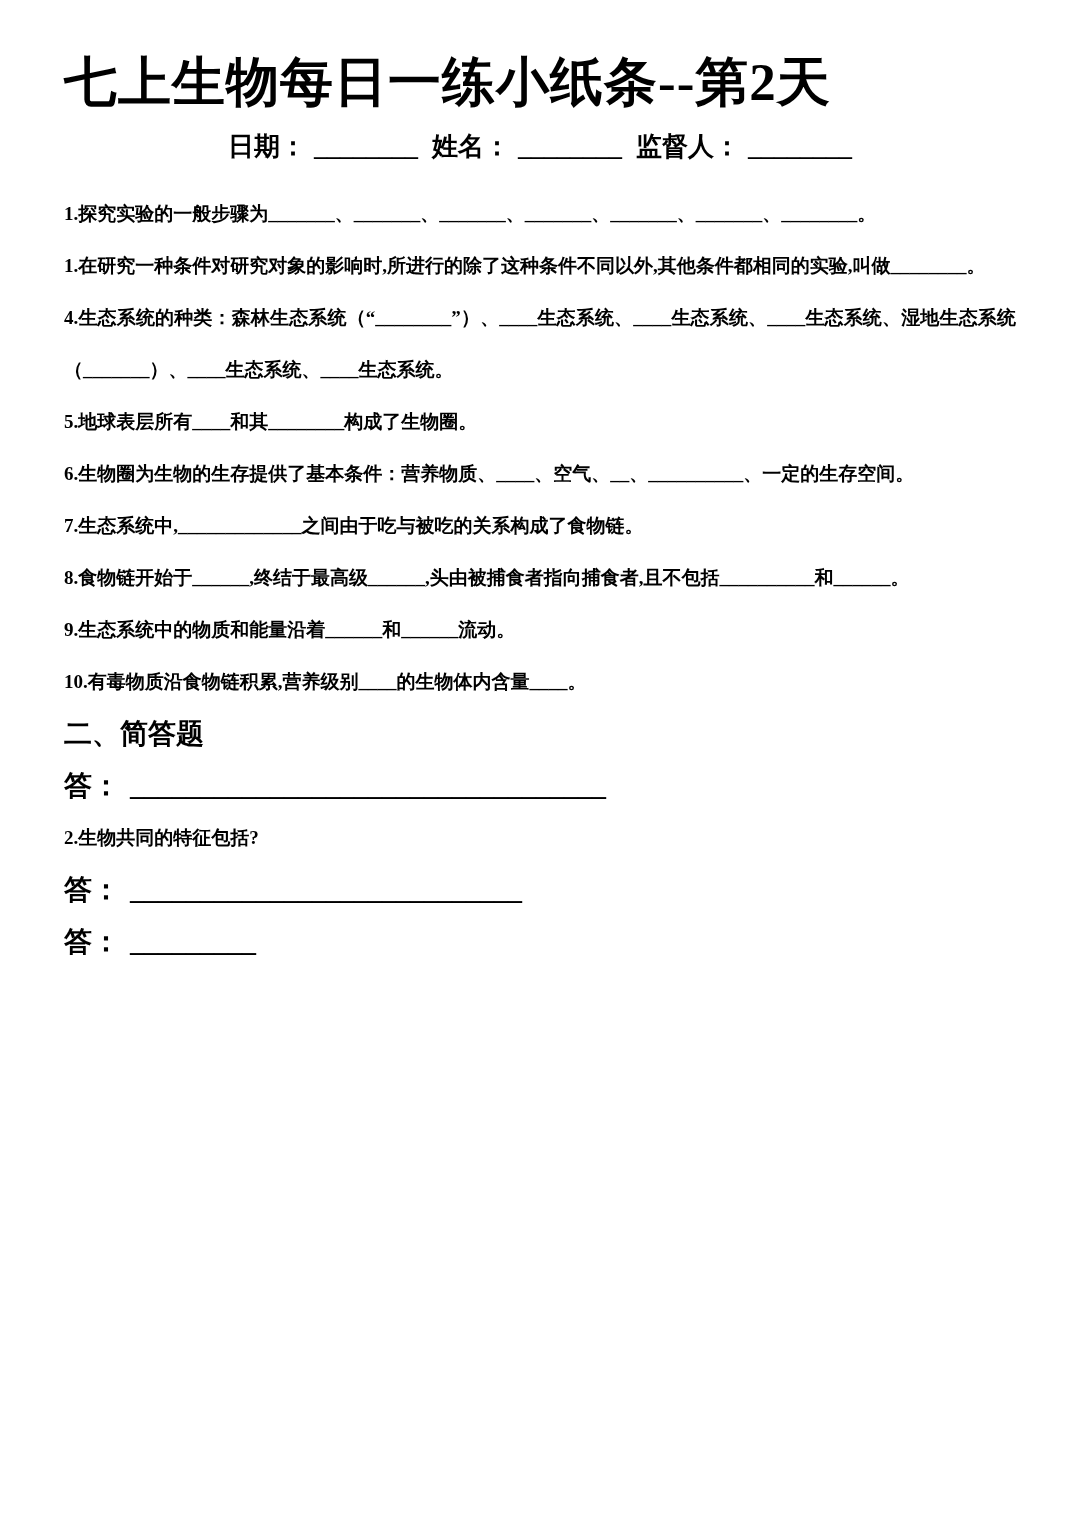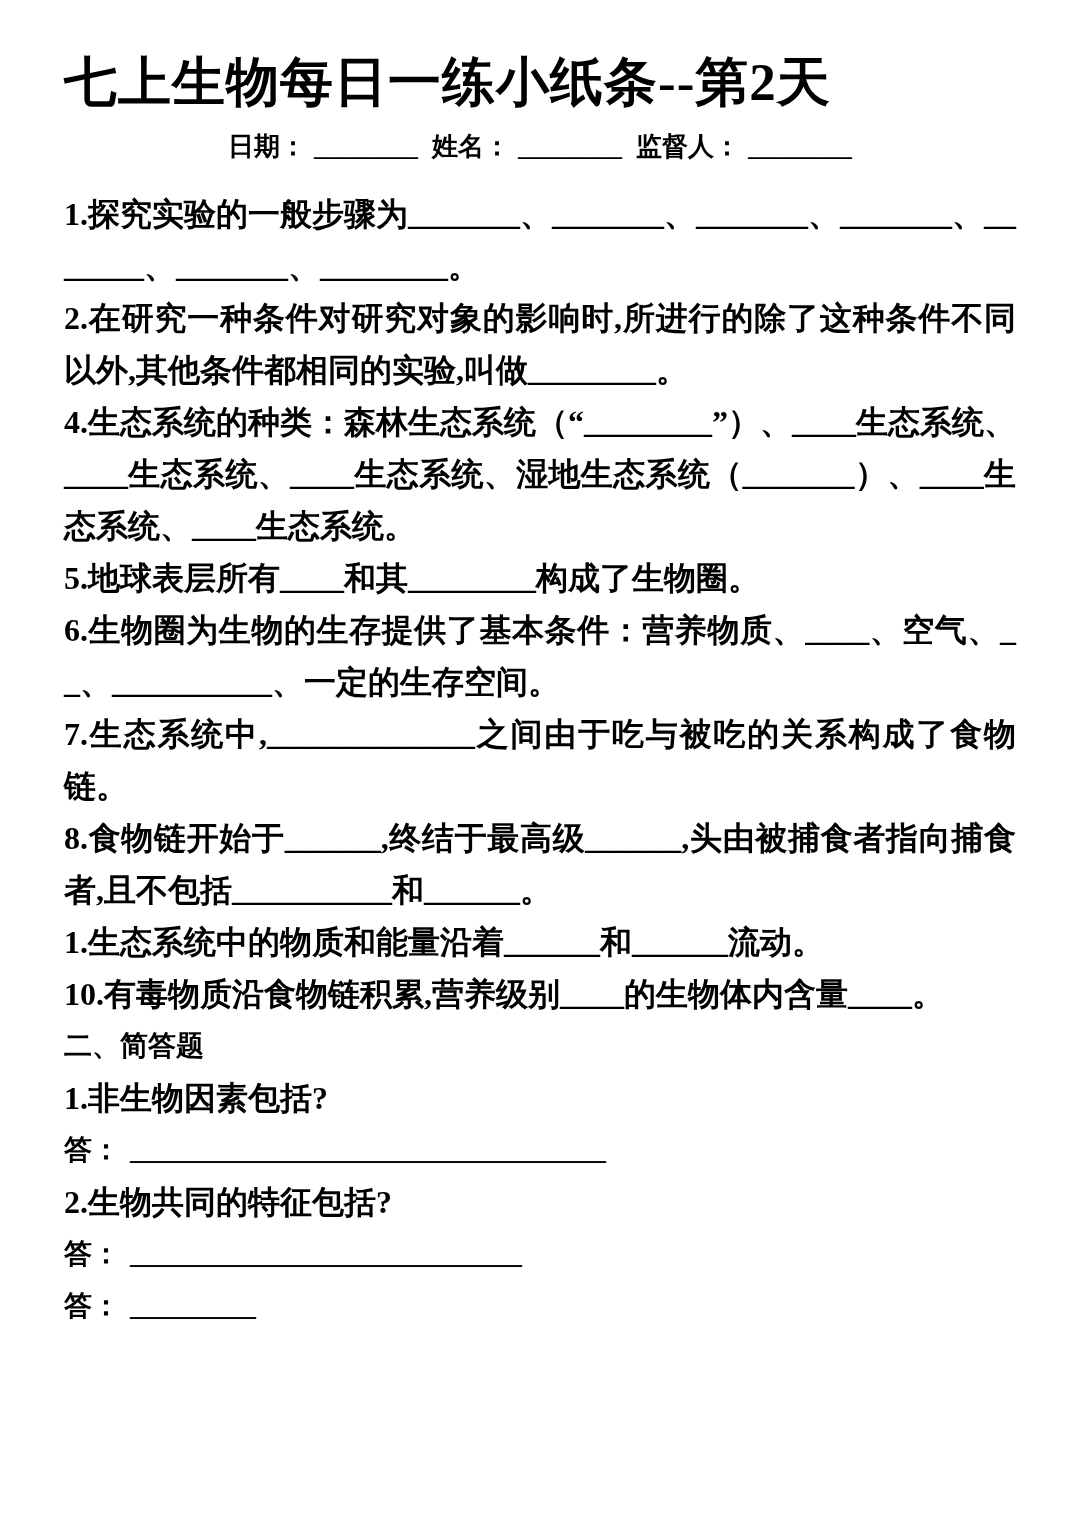--- a/index.html
+++ b/index.html
@@ -41,21 +41,21 @@
     gap: 8px;
     white-space: nowrap;
   }
   .section-heading {
     font-size: 28px;
     font-weight: bold;
     margin: 0;
     line-height: 52px;
   }
   p.q {
-    font-size: 32px;
+    font-size: 19px;
     font-weight: bold;
     margin: 0;
     line-height: 52px;
     text-align: justify;
     word-break: break-all;
   }
   p.answer-line {
     font-size: 28px;
     font-weight: bold;
     margin: 0;
@@ -87,32 +87,31 @@
       <span class="blank-text">________</span>
     </span>
     <span class="field">
       <span>监督人：</span>
       <span class="blank-text">________</span>
     </span>
   </div>
 
 
   <p class="q">1.探究实验的一般步骤为_______、_______、_______、_______、_______、_______、________。</p>
-  <p class="q">2.在研究一种条件对研究对象的影响时,所进行的除了这种条件不同以外,其他条件都相同的实验,叫做________。</p>
+  <p class="q">1.在研究一种条件对研究对象的影响时,所进行的除了这种条件不同以外,其他条件都相同的实验,叫做________。</p>
   <p class="q">4.生态系统的种类：森林生态系统（“________”）、____生态系统、____生态系统、____生态系统、湿地生态系统（_______）、____生态系统、____生态系统。</p>
   <p class="q">5.地球表层所有____和其________构成了生物圈。</p>
   <p class="q">6.生物圈为生物的生存提供了基本条件：营养物质、____、空气、__、__________、一定的生存空间。</p>
   <p class="q">7.生态系统中,_____________之间由于吃与被吃的关系构成了食物链。</p>
   <p class="q">8.食物链开始于______,终结于最高级______,头由被捕食者指向捕食者,且不包括__________和______。</p>
-  <p class="q">1.生态系统中的物质和能量沿着______和______流动。</p>
+  <p class="q">9.生态系统中的物质和能量沿着______和______流动。</p>
   <p class="q">10.有毒物质沿食物链积累,营养级别____的生物体内含量____。</p>
 
   <h2 class="section-heading">二、简答题</h2>
 
-  <p class="q">1.非生物因素包括?</p>
   <p class="answer-line">
     <span class="ans-label">答：</span><span class="blank-text">__________________________________</span>
   </p>
 
   <p class="q">2.生物共同的特征包括?</p>
   <p class="answer-line">
     <span class="ans-label">答：</span><span class="blank-text">____________________________</span>
   </p>
 
   <p class="answer-line">

